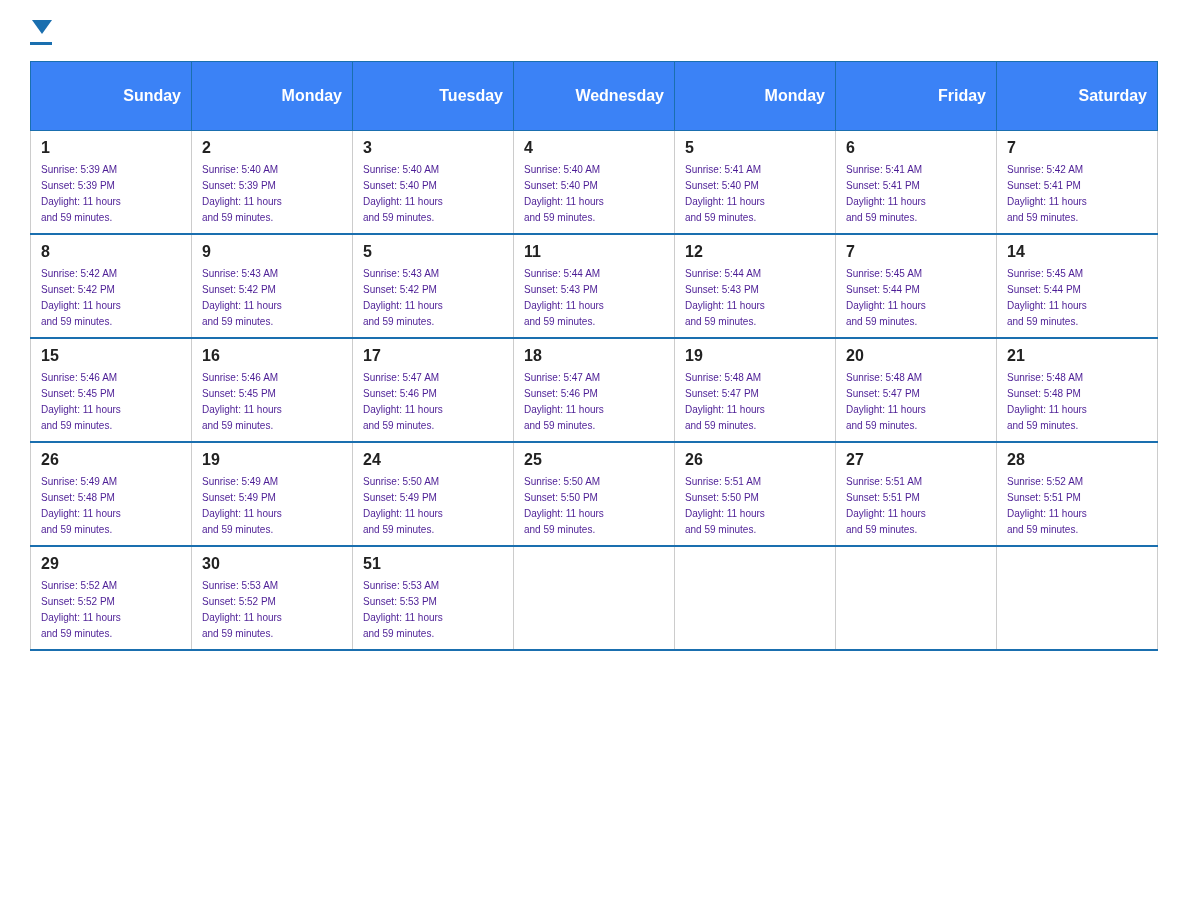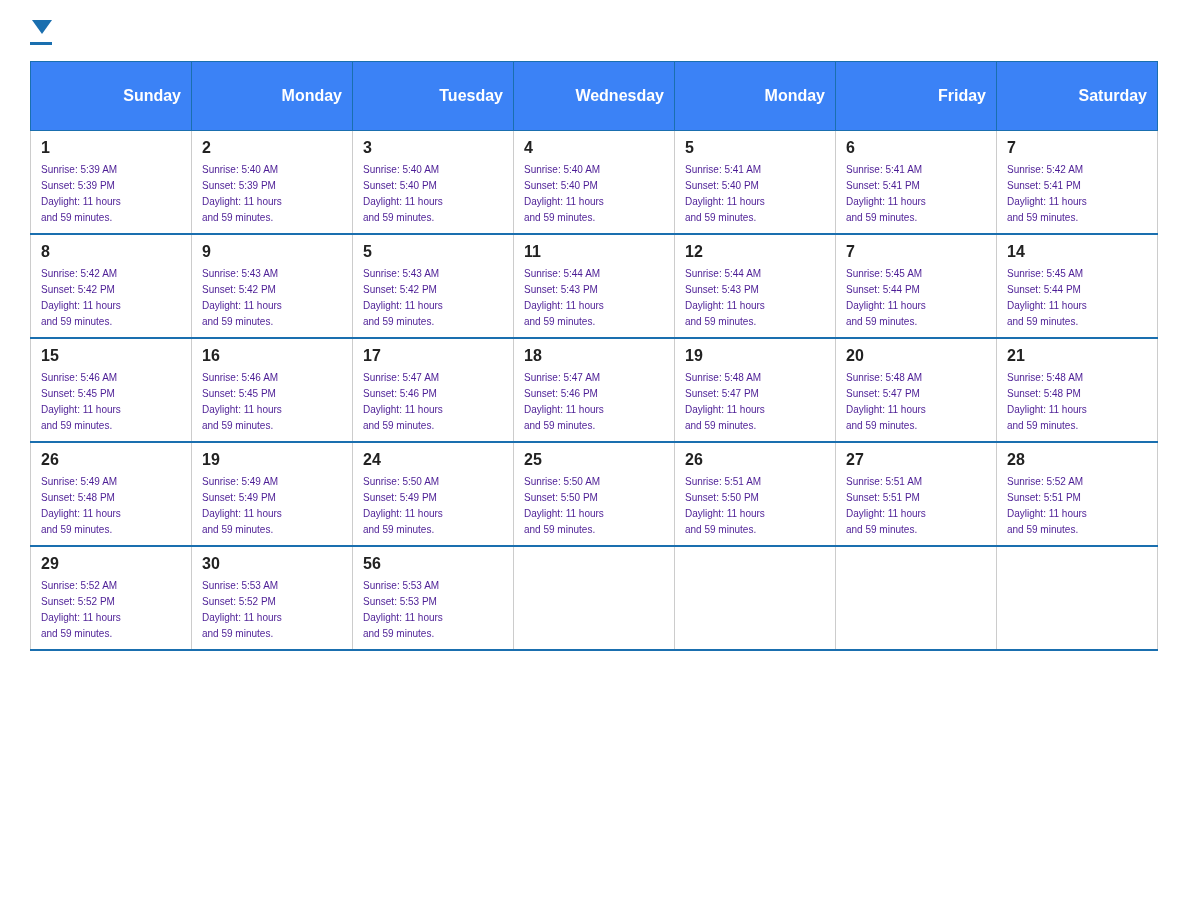--- a/index.html
+++ b/index.html
@@ -261,21 +261,21 @@
       <tr>
         <td>
         <span class="cell-day">29</span>
         <span class="cell-info">Sunrise: 5:52 AM<br>Sunset: 5:52 PM<br>Daylight: 11 hours<br>and 59 minutes.</span>
       </td>
         <td>
         <span class="cell-day">30</span>
         <span class="cell-info">Sunrise: 5:53 AM<br>Sunset: 5:52 PM<br>Daylight: 11 hours<br>and 59 minutes.</span>
       </td>
         <td>
-        <span class="cell-day">56</span>
+        <span class="cell-day">51</span>
         <span class="cell-info">Sunrise: 5:53 AM<br>Sunset: 5:53 PM<br>Daylight: 11 hours<br>and 59 minutes.</span>
       </td>
         <td class="empty-cell"></td>
         <td class="empty-cell"></td>
         <td class="empty-cell"></td>
         <td class="empty-cell"></td>
       </tr>
     </tbody>
 </table>
 

